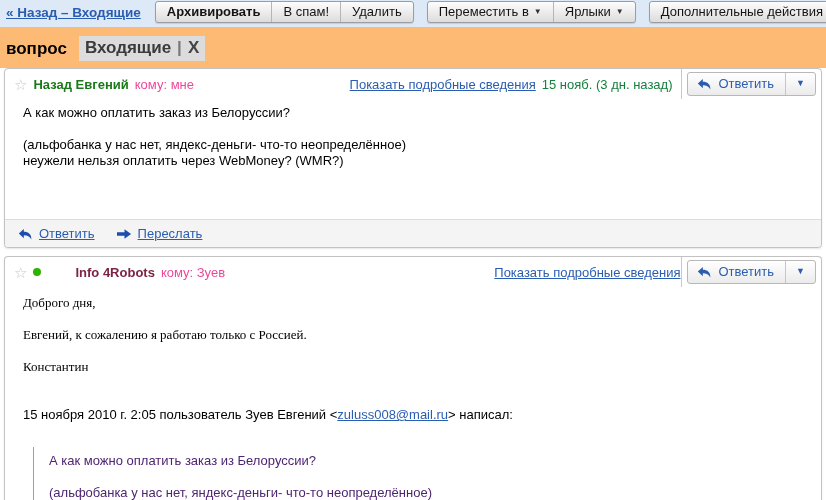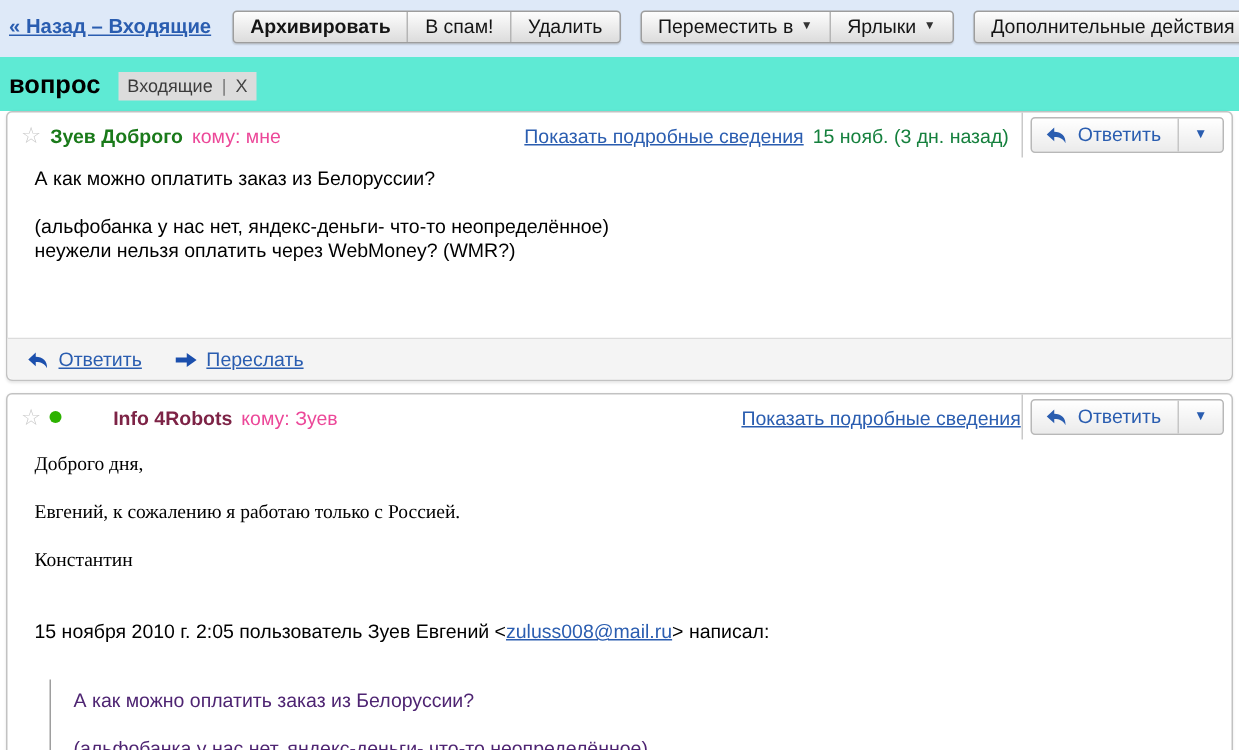--- a/index.html
+++ b/index.html
@@ -8,21 +8,21 @@
     width: 826px; height: 500px; overflow: hidden;
     background: #ffffff;
     font-family: "Liberation Sans", sans-serif;
     font-size: 13px; color: #000;
   }
   
   .topbar {
     background: var(--topbar-bg, #dee9f8);
     padding: 3px 4px 6px 4px;
     display: flex; align-items: center;
-    height: 38px;
+    height: 27px;
   }
   .back-link {
     color: var(--link-blue, #2a5db0);
     font-weight: bold; font-size: 13.5px;
     text-decoration: underline; cursor: pointer;
     margin: 0 14px 0 2px; white-space: nowrap;
   }
   .btn-group {
     display: inline-flex;
     border: 1px solid #9d9d9d; border-radius: 3px;
@@ -35,28 +35,28 @@
     color: #141414; cursor: pointer; white-space: nowrap;
     border-left: 1px solid #b5b5b5;
     display: flex; align-items: center; gap: 5px;
   }
   .tbtn:first-child { border-left: none; }
   .tbtn.bold { font-weight: bold; }
   .caret { font-size: 8px; color: #333; line-height: 1; }
   
   .subject-row {
     display: flex; align-items: center; gap: 12px;
-    padding: 9px 6px 7px 6px; background: #5eead4;
+    padding: 9px 6px 7px 6px; background: #fdba74;
   }
   .subject-title { font-size: 17px; font-weight: bold; color: #000; }
   .chip {
     background: var(--chip-bg, #dcdcdc);
-    font-size: 12px; color: #3b3b3b;
+    font-size: 17px; color: #3b3b3b;
     padding: 2px 6px 3px 6px;
-    display: inline-flex; align-items: flex-start; gap: 6px;
+    display: inline-flex; align-items: flex-start; gap: 6px; font-weight: bold;
   }
   .chip .sep { color: #777; }
   .chip .x { cursor: pointer; color: #444; }
   
   .card {
     margin: 0 4px; background: #fff;
     border: 1px solid #c2c2c2; border-radius: 4px;
     box-shadow: 0 1px 2px rgba(0,0,0,.10);
   }
   .card.first { margin-bottom: 8px; }
@@ -158,21 +158,21 @@
     <span>Входящие</span>
     <span class="sep">|</span>
     <span class="x">X</span>
   </span>
 </div>
 
 <div class="card first">
   <div class="hdr">
     <div class="hdr-left">
       <span class="star">☆</span>
-      <span class="sender1">Зуев Доброго</span>
+      <span class="sender1">Назад Евгений</span>
       <span class="recipient">кому: мне</span>
     </div>
     <span class="hdr-details">Показать подробные сведения</span>
     <span class="hdr-date">15 нояб. (3 дн. назад)</span>
     <div class="btn-cell">
       <div class="reply-btn">
         <div class="seg">
           <svg width="15" height="12" viewBox="0 0 18 14">
             <path d="M7 1 L1 6.5 L7 12 L7 8.6 C11.5 8.6 14 10 16 13.5 C16.3 7.5 12.5 4.3 7 4.3 Z" fill="#2a5db0"></path>
           </svg>

